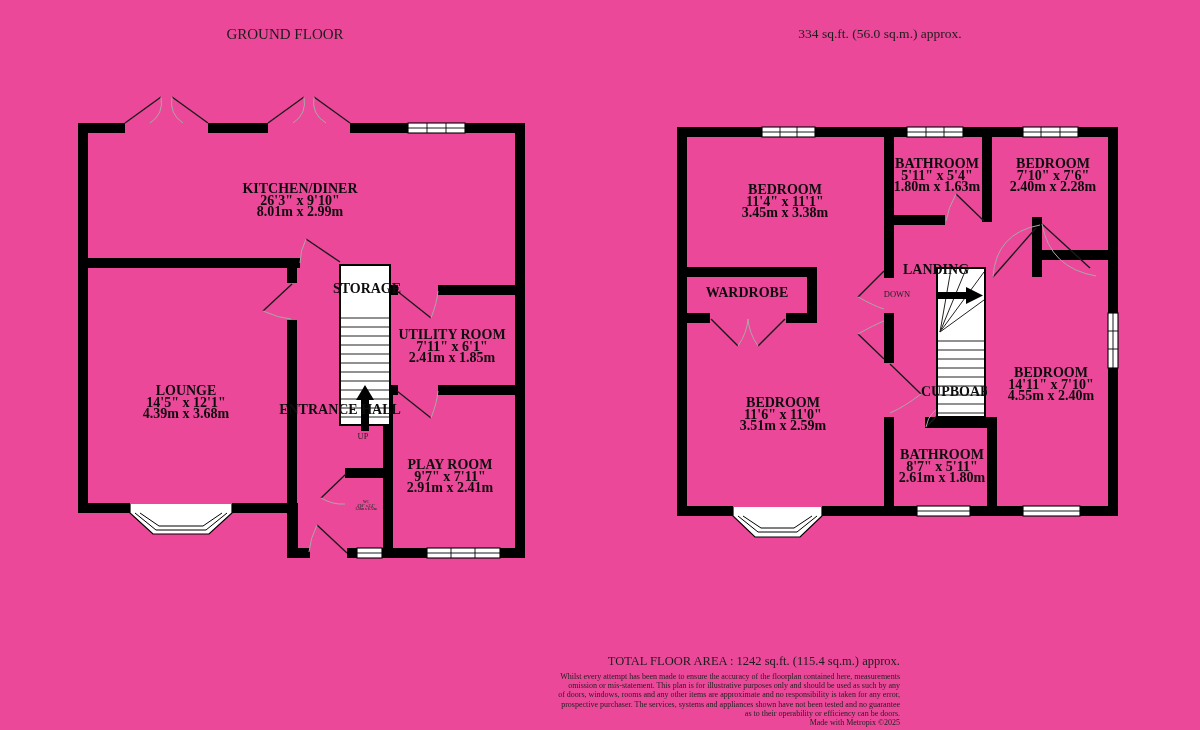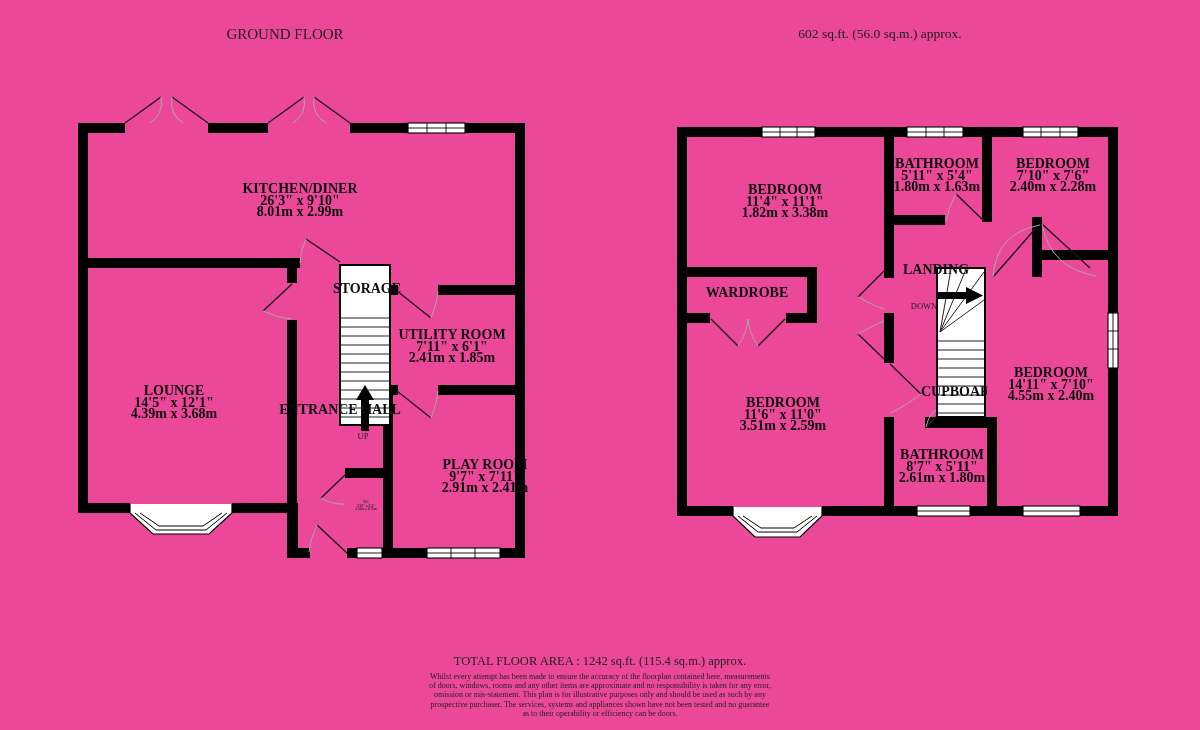--- a/index.html
+++ b/index.html
@@ -16,34 +16,34 @@
   .bay{fill:#fff;stroke:#000;stroke-width:1.2;}
   .bayline{fill:none;stroke:#000;stroke-width:1;}
   .floor-title{position:absolute;width:360px;text-align:center;}
   .floor-title .t1{font-size:15px;line-height:17px;color:#1c1c1c;}
   .floor-title .t2{font-size:13.5px;line-height:15px;color:#1c1c1c;}
   .rlabel{position:absolute;transform:translate(-50%,-50%);text-align:center;
           font-weight:bold;font-size:14px;line-height:11.5px;color:#0d0d0d;white-space:nowrap;}
   .rlabel.small{font-weight:normal;font-size:8.5px;color:#222;}
   .rlabel.tiny{font-size:7px;line-height:7px;transform:translate(-50%,-50%) scale(0.5);color:#333;}
   .rlabel.clip{transform:translate(0,-50%);width:66px;overflow:hidden;text-align:center;}
-  #footer{position:absolute;left:300px;top:653px;width:600px;text-align:center;}
+  #footer{position:absolute;left:300px;top:653px;width:600px;text-align:right;}
   #footer .total{font-size:12.5px;line-height:16px;color:#1c1c1c;margin-bottom:3px;}
   #footer .disc{font-size:8px;line-height:9.2px;color:#222;}
 </style>
 </head>
 <body>
 
 <div id="page">
 
   <div class="floor-title" style="left:105px;top:26px;">
     <div class="t1">GROUND FLOOR</div>
   </div>
   <div class="floor-title" style="left:700px;top:26px;">
-    <div class="t2">602 sq.ft. (56.0 sq.m.) approx.</div>
+    <div class="t2">334 sq.ft. (56.0 sq.m.) approx.</div>
   </div>
 
   <svg width="1200" height="730" viewBox="0 0 1200 730">
 
     <g>
 
       <g>
         <path class="bay" d="M130,504 L130,513 L153,534 L209,534 L232,513 L232,504"></path>
         <path class="bayline" d="M135,513 L156,530 L206,530 L227,513"></path>
         <path class="bayline" d="M140,513 L159,526 L203,526 L222,513"></path>
@@ -271,72 +271,72 @@
         </g>
       </g>
     </g>
   </svg>
 
   <div class="rlabel" style="left:300px;top:200px;">
     <div>KITCHEN/DINER</div>
     <div>26'3"  x 9'10"</div>
     <div>8.01m  x 2.99m</div>
   </div>
-  <div class="rlabel" style="left:174px;top:402px;">
+  <div class="rlabel" style="left:186px;top:402px;">
     <div>LOUNGE</div>
     <div>14'5"  x 12'1"</div>
     <div>4.39m  x 3.68m</div>
   </div>
   <div class="rlabel" style="left:367px;top:289px;">
     <div>STORAGE</div>
   </div>
   <div class="rlabel" style="left:452px;top:346px;">
     <div>UTILITY ROOM</div>
     <div>7'11"  x 6'1"</div>
     <div>2.41m  x 1.85m</div>
   </div>
   <div class="rlabel" style="left:340px;top:410px;">
     <div>ENTRANCE HALL</div>
   </div>
   <div class="rlabel small" style="left:363px;top:437px;">
     <div>UP</div>
   </div>
-  <div class="rlabel" style="left:450px;top:476px;margin-left:35px;">
+  <div class="rlabel" style="left:450px;top:476px;">
     <div>PLAY ROOM</div>
     <div>9'7"  x 7'11"</div>
     <div>2.91m  x 2.41m</div>
   </div>
   <div class="rlabel tiny" style="left:366px;top:506px;">
     <div>WC</div>
     <div>4'10" x 2'4"</div>
     <div>1.50m x 0.72m</div>
   </div>
 
   <div class="rlabel" style="left:785px;top:201px;">
     <div>BEDROOM</div>
     <div>11'4"  x 11'1"</div>
-    <div>1.82m  x 3.38m</div>
+    <div>3.45m  x 3.38m</div>
   </div>
   <div class="rlabel" style="left:937px;top:175px;">
     <div>BATHROOM</div>
     <div>5'11"  x 5'4"</div>
     <div>1.80m  x 1.63m</div>
   </div>
   <div class="rlabel" style="left:1053px;top:175px;">
     <div>BEDROOM</div>
     <div>7'10"  x 7'6"</div>
     <div>2.40m  x 2.28m</div>
   </div>
   <div class="rlabel" style="left:747px;top:293px;">
     <div>WARDROBE</div>
   </div>
   <div class="rlabel" style="left:936px;top:270px;">
     <div>LANDING</div>
   </div>
-  <div class="rlabel small" style="left:924px;top:295px;margin-top:12px;">
+  <div class="rlabel small" style="left:897px;top:295px;">
     <div>DOWN</div>
   </div>
   <div class="rlabel" style="left:1051px;top:384px;">
     <div>BEDROOM</div>
     <div>14'11"  x 7'10"</div>
     <div>4.55m  x 2.40m</div>
   </div>
   <div class="rlabel" style="left:783px;top:414px;">
     <div>BEDROOM</div>
     <div>11'6"  x 11'0"</div>
@@ -347,19 +347,20 @@
   </div>
   <div class="rlabel" style="left:942px;top:466px;">
     <div>BATHROOM</div>
     <div>8'7"  x 5'11"</div>
     <div>2.61m  x 1.80m</div>
   </div>
 
   <div id="footer">
     <div class="total">TOTAL FLOOR AREA : 1242 sq.ft. (115.4 sq.m.) approx.</div>
     <div class="disc">Whilst every attempt has been made to ensure the accuracy of the floorplan contained here, measurements</div>
+    <div class="disc">omission or mis-statement. This plan is for illustrative purposes only and should be used as such by any</div>
     <div class="disc">of doors, windows, rooms and any other items are approximate and no responsibility is taken for any error,</div>
-    <div class="disc">omission or mis-statement. This plan is for illustrative purposes only and should be used as such by any</div>
     <div class="disc">prospective purchaser. The services, systems and appliances shown have not been tested and no guarantee</div>
     <div class="disc">as to their operability or efficiency can be doors.</div>
+    <div class="disc">Made with Metropix ©2025</div>
   </div>
 
 </div>
 
 </body></html>

